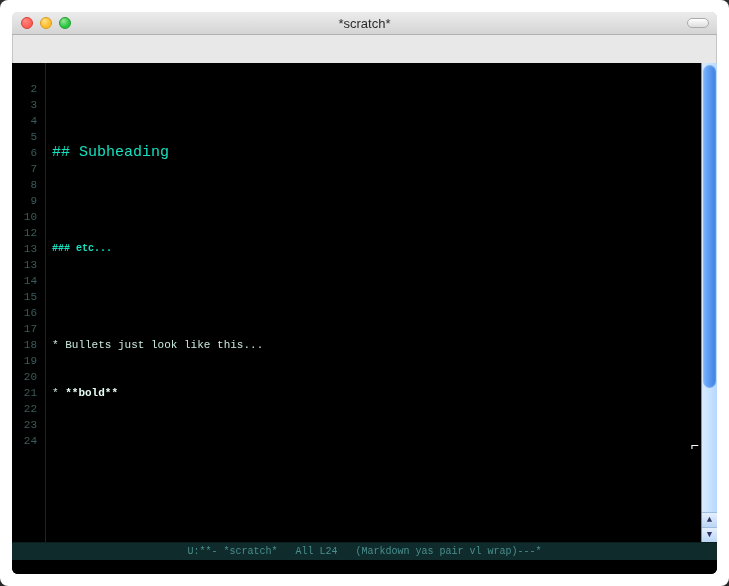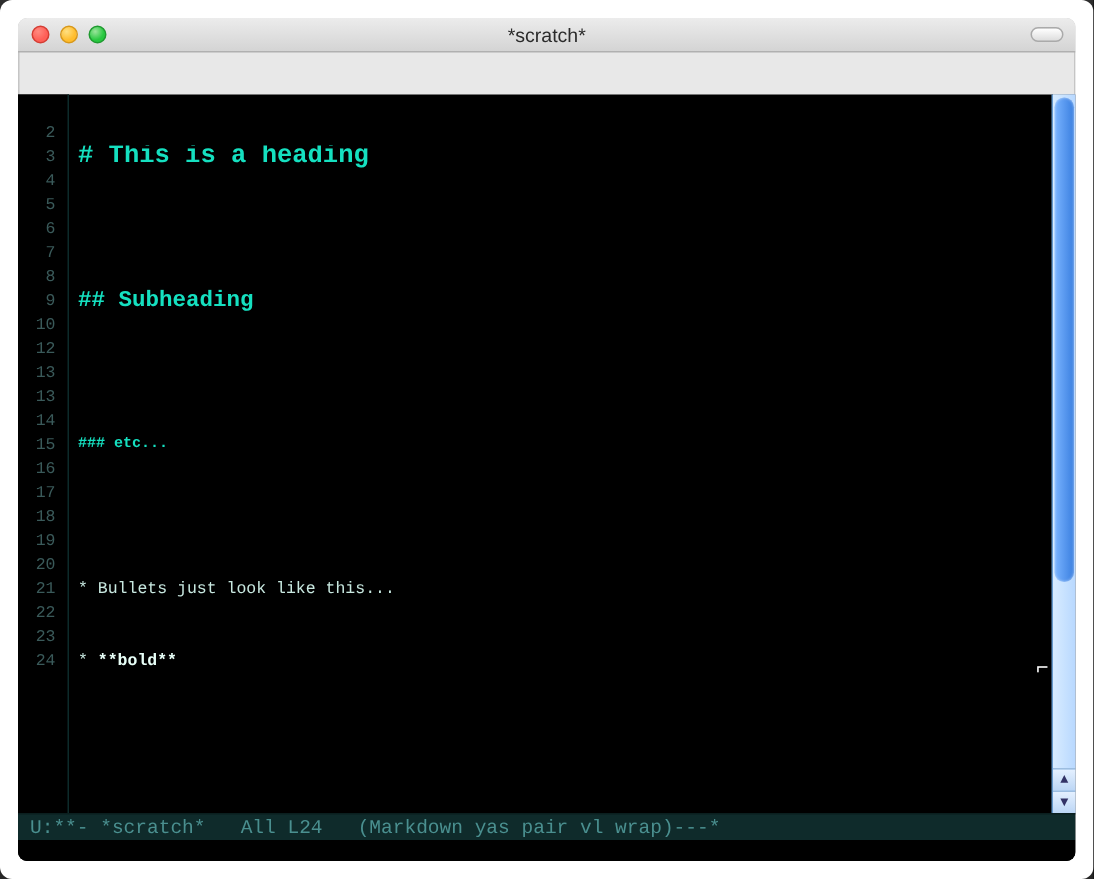--- a/index.html
+++ b/index.html
@@ -103,21 +103,21 @@
     flex: 1;
     padding: 2px 6px;
     font-size: 11px;
     line-height: 16px;
     color: #c8e8e0;
     overflow: hidden;
     white-space: pre;
   }
   .line { height: 16px; }
   .h1 { color: #15e0c0; font-size: 17px; font-weight: bold; line-height: 16px; height: 16px; overflow: hidden;}
-  .h2 { color: #15e0c0; font-size: 15px; font-weight: bold; line-height: 16px; height: 16px; overflow: hidden;}
+  .h2 { color: #15e0c0; font-size: 15px; font-weight: normal; line-height: 16px; height: 16px; overflow: hidden;}
   .h3 { color: #15e0c0; font-size: 10px; font-weight: bold; line-height: 16px; height: 16px; overflow: hidden;}
   .italic { font-style: italic; text-decoration: underline; color: #9ad0c4; }
   .bold { font-weight: bold; color: #e8fff8; }
   .plain { color: #c8e8e0; }
   .scrollbar {
     width: 16px;
     background: linear-gradient(to right,#cfe8ff,#a8cfff);
     border-left: 1px solid #6699cc;
     flex-shrink: 0;
     display: flex;
@@ -142,27 +142,28 @@
     height: 15px;
     background: linear-gradient(#e4f0ff,#bcd6f5);
     border-top: 1px solid #9cbde0;
     display:flex;align-items:center;justify-content:center;
     color:#336; font-size:9px;
   }
   .modeline {
     height: 18px;
     background: #0f2b2b;
     color: #4a8f8f;
-    font-size: 13px;
+    font-size: 10px;
     display: flex;
     align-items: center;
     padding: 0 8px;
     border-top: 1px solid #0a1f1f;
     flex-shrink: 0;
     white-space: pre;
+    justify-content: center;
   }
   .corner-marker {
     position:absolute;
     right:18px;
     top: 375px;
     color:#fff;
     font-size:14px;
     font-weight:bold;
   }
 </style>
@@ -205,21 +206,20 @@
         <div class="line">18</div>
         <div class="line">19</div>
         <div class="line">20</div>
         <div class="line">21</div>
         <div class="line">22</div>
         <div class="line">23</div>
         <div class="line">24</div>
       </div>
 
       <div class="code">
-        <div class="line h1"># This is a heading</div>
         <div class="line"></div>
         <div class="line h2">## Subheading</div>
         <div class="line"></div>
         <div class="line h3">### etc...</div>
         <div class="line"></div>
         <div class="line"><span class="plain">* </span><span class="plain">Bullets just look like this...</span></div>
         <div class="line"><span class="plain">* </span><span class="bold">**bold**</span></div>
         <div class="line"></div>
         
         

